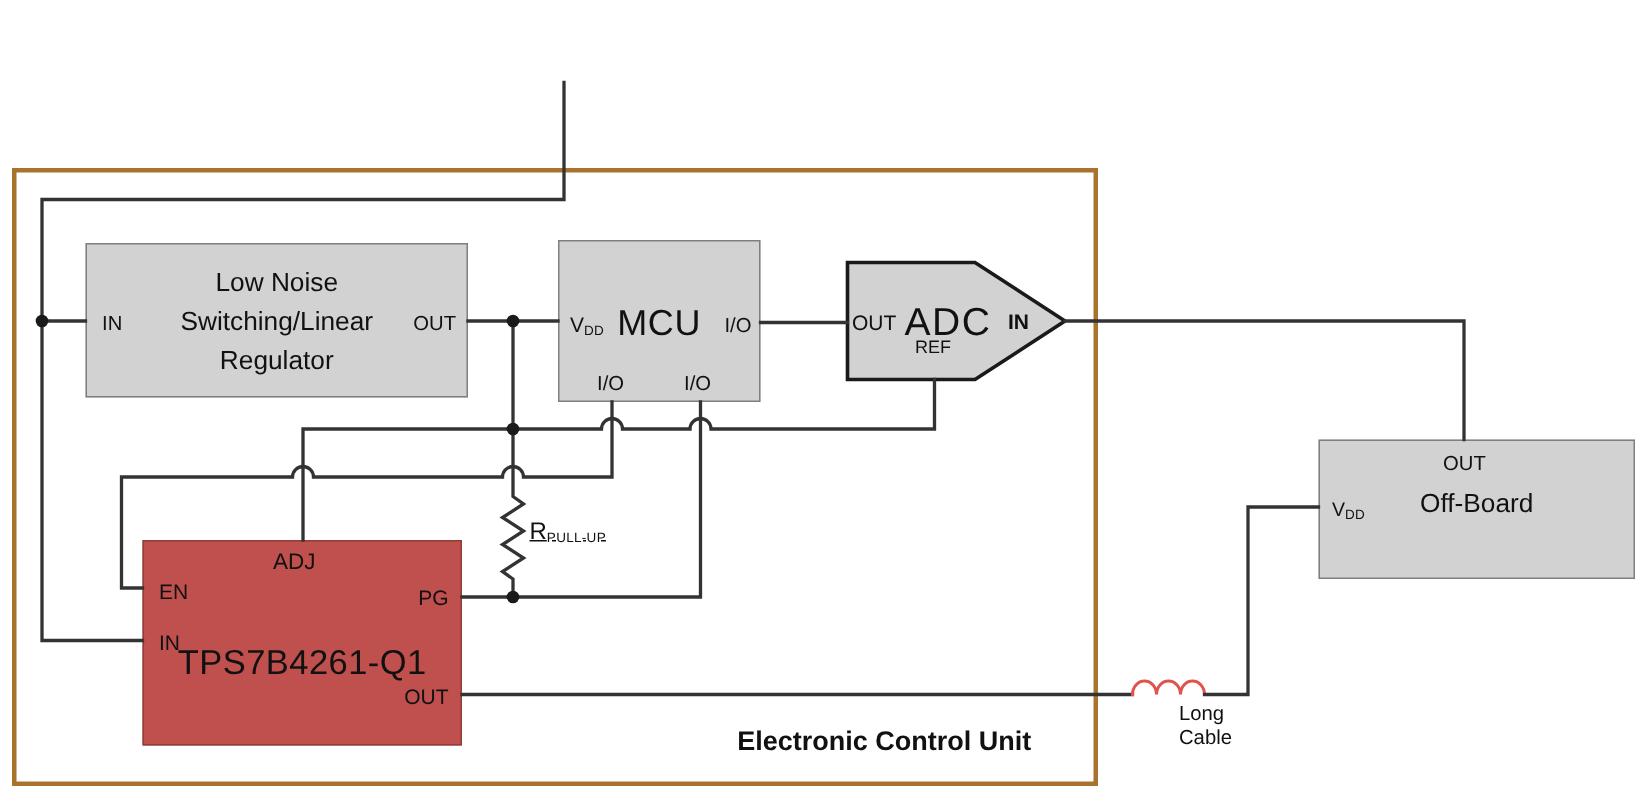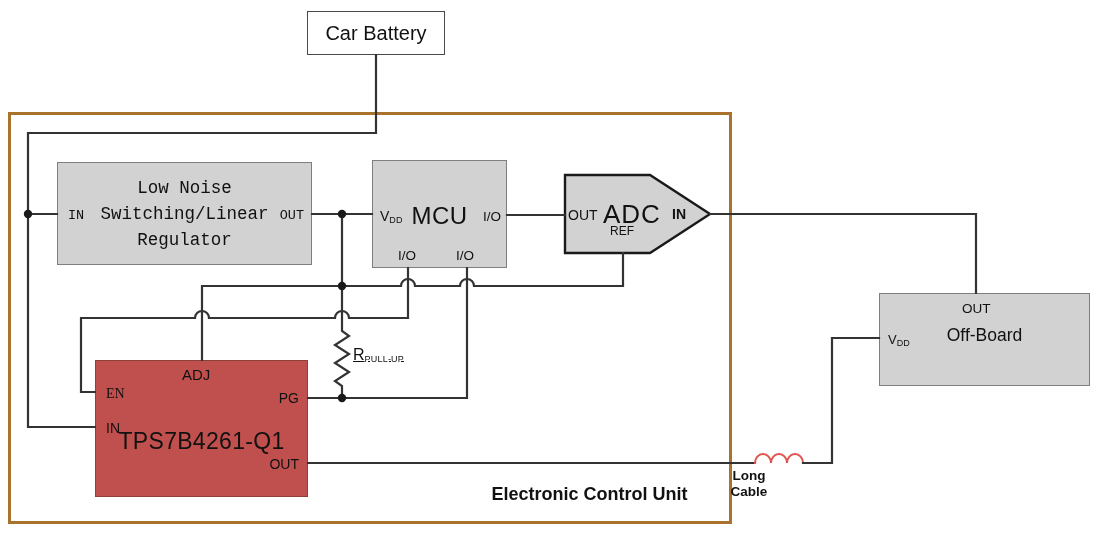--- a/index.html
+++ b/index.html
@@ -13,43 +13,40 @@
   .sub{font-size:9px;vertical-align:-2px;letter-spacing:0.2px;}
   .bigname{font-size:24px;letter-spacing:0.5px;}
   svg.wires{position:absolute;left:0;top:0;z-index:2;pointer-events:none;}
   .floatlabel{position:absolute;z-index:3;white-space:nowrap;}
 
   #car-battery{left:307px;top:11px;width:138px;height:44px;background:#ffffff;border:1.6px solid #4a4a4a;
     display:flex;align-items:center;justify-content:center;font-size:20px;}
   #ecu-box{left:8px;top:112px;width:724px;height:412px;border:3px solid #a9732c;background:transparent;}
   #ecu-label{left:462px;top:484px;width:255px;text-align:center;font-size:18px;font-weight:bold;}
 
-  #regulator{left:57px;top:162px;width:255px;height:103px;text-align:center;font-size:17.5px;line-height:26px;padding-top:12px;font-family:Liberation Mono, monospace;}
+  #regulator{left:57px;top:162px;width:255px;height:103px;text-align:center;font-size:17.5px;line-height:26px;padding-top:12px;}
   #mcu{left:372px;top:160px;width:135px;height:108px;}
   #mcu-name{position:absolute;left:0;right:0;top:41px;text-align:center;}
   #tps{left:95px;top:360px;width:213px;height:137px;background:#c0504d;border:1.5px solid #8e3f39;}
   #tps-name{position:absolute;left:0;right:0;top:52px;text-align:center;font-size:23px;letter-spacing:0.3px;margin-top:15px;}
   #sensor{left:879px;top:293px;width:211px;height:93px;text-align:center;font-size:17.5px;line-height:27px;padding-top:28px;}
 
   #adc-out{left:568px;top:207px;font-size:14px;}
   #adc-name{left:603px;top:199px;font-size:26px;letter-spacing:1px;}
   #adc-in{left:672px;top:206px;font-size:14px;font-weight:600;}
   #adc-ref{left:610px;top:224px;font-size:12px;}
 
   #r-label{left:353px;top:346px;font-size:16px;text-decoration:underline;}
-  #long-cable{left:709px;top:468px;width:80px;text-align:center;font-size:13.5px;font-weight:bold;line-height:16px;}
+  #long-cable{left:786px;top:468px;width:80px;text-align:left;font-size:13.5px;font-weight:normal;line-height:16px;}
 </style>
 </head>
 <body>
 
 <div id="canvas">
 
-  <div class="box" id="car-battery">
-    <span>Car Battery</span>
-  </div>
 
   <div class="box" id="ecu-box"></div>
   <div class="floatlabel" id="ecu-label">Electronic Control Unit</div>
 
   <div class="box graybox" id="regulator">
     <div>Low Noise</div>
     <div>Switching/Linear</div>
     <div>Regulator</div>
     <span class="pin" style="left:10px;top:46px;">IN</span>
     <span class="pin" style="right:7px;top:46px;">OUT</span>
@@ -59,21 +56,21 @@
     <div class="bigname" id="mcu-name">MCU</div>
     <span class="pin" style="left:7px;top:48px;font-size:14px;"><span>V</span><span class="sub">DD</span></span>
     <span class="pin" style="right:5px;top:49px;">I/O</span>
     <span class="pin" style="left:25px;bottom:5px;">I/O</span>
     <span class="pin" style="left:83px;bottom:5px;">I/O</span>
   </div>
 
   <div class="box" id="tps">
     <div id="tps-name">TPS7B4261-Q1</div>
     <span class="pin" style="left:86px;top:6px;font-size:15px;">ADJ</span>
-    <span class="pin" style="left:10px;top:26px;font-size:14px;font-family:Liberation Serif, serif;">EN</span>
+    <span class="pin" style="left:10px;top:26px;font-size:14px;">EN</span>
     <span class="pin" style="left:10px;top:60px;font-size:14px;">IN</span>
     <span class="pin" style="right:8px;top:30px;font-size:14px;">PG</span>
     <span class="pin" style="right:8px;top:96px;font-size:14px;">OUT</span>
   </div>
 
   <div class="box graybox" id="sensor">
     <div>Off-Board</div>
     <span class="pin" style="left:82px;top:8px;">OUT</span>
     <span class="pin" style="left:8px;top:39px;font-size:13px;"><span>V</span><span class="sub">DD</span></span>
   </div>

